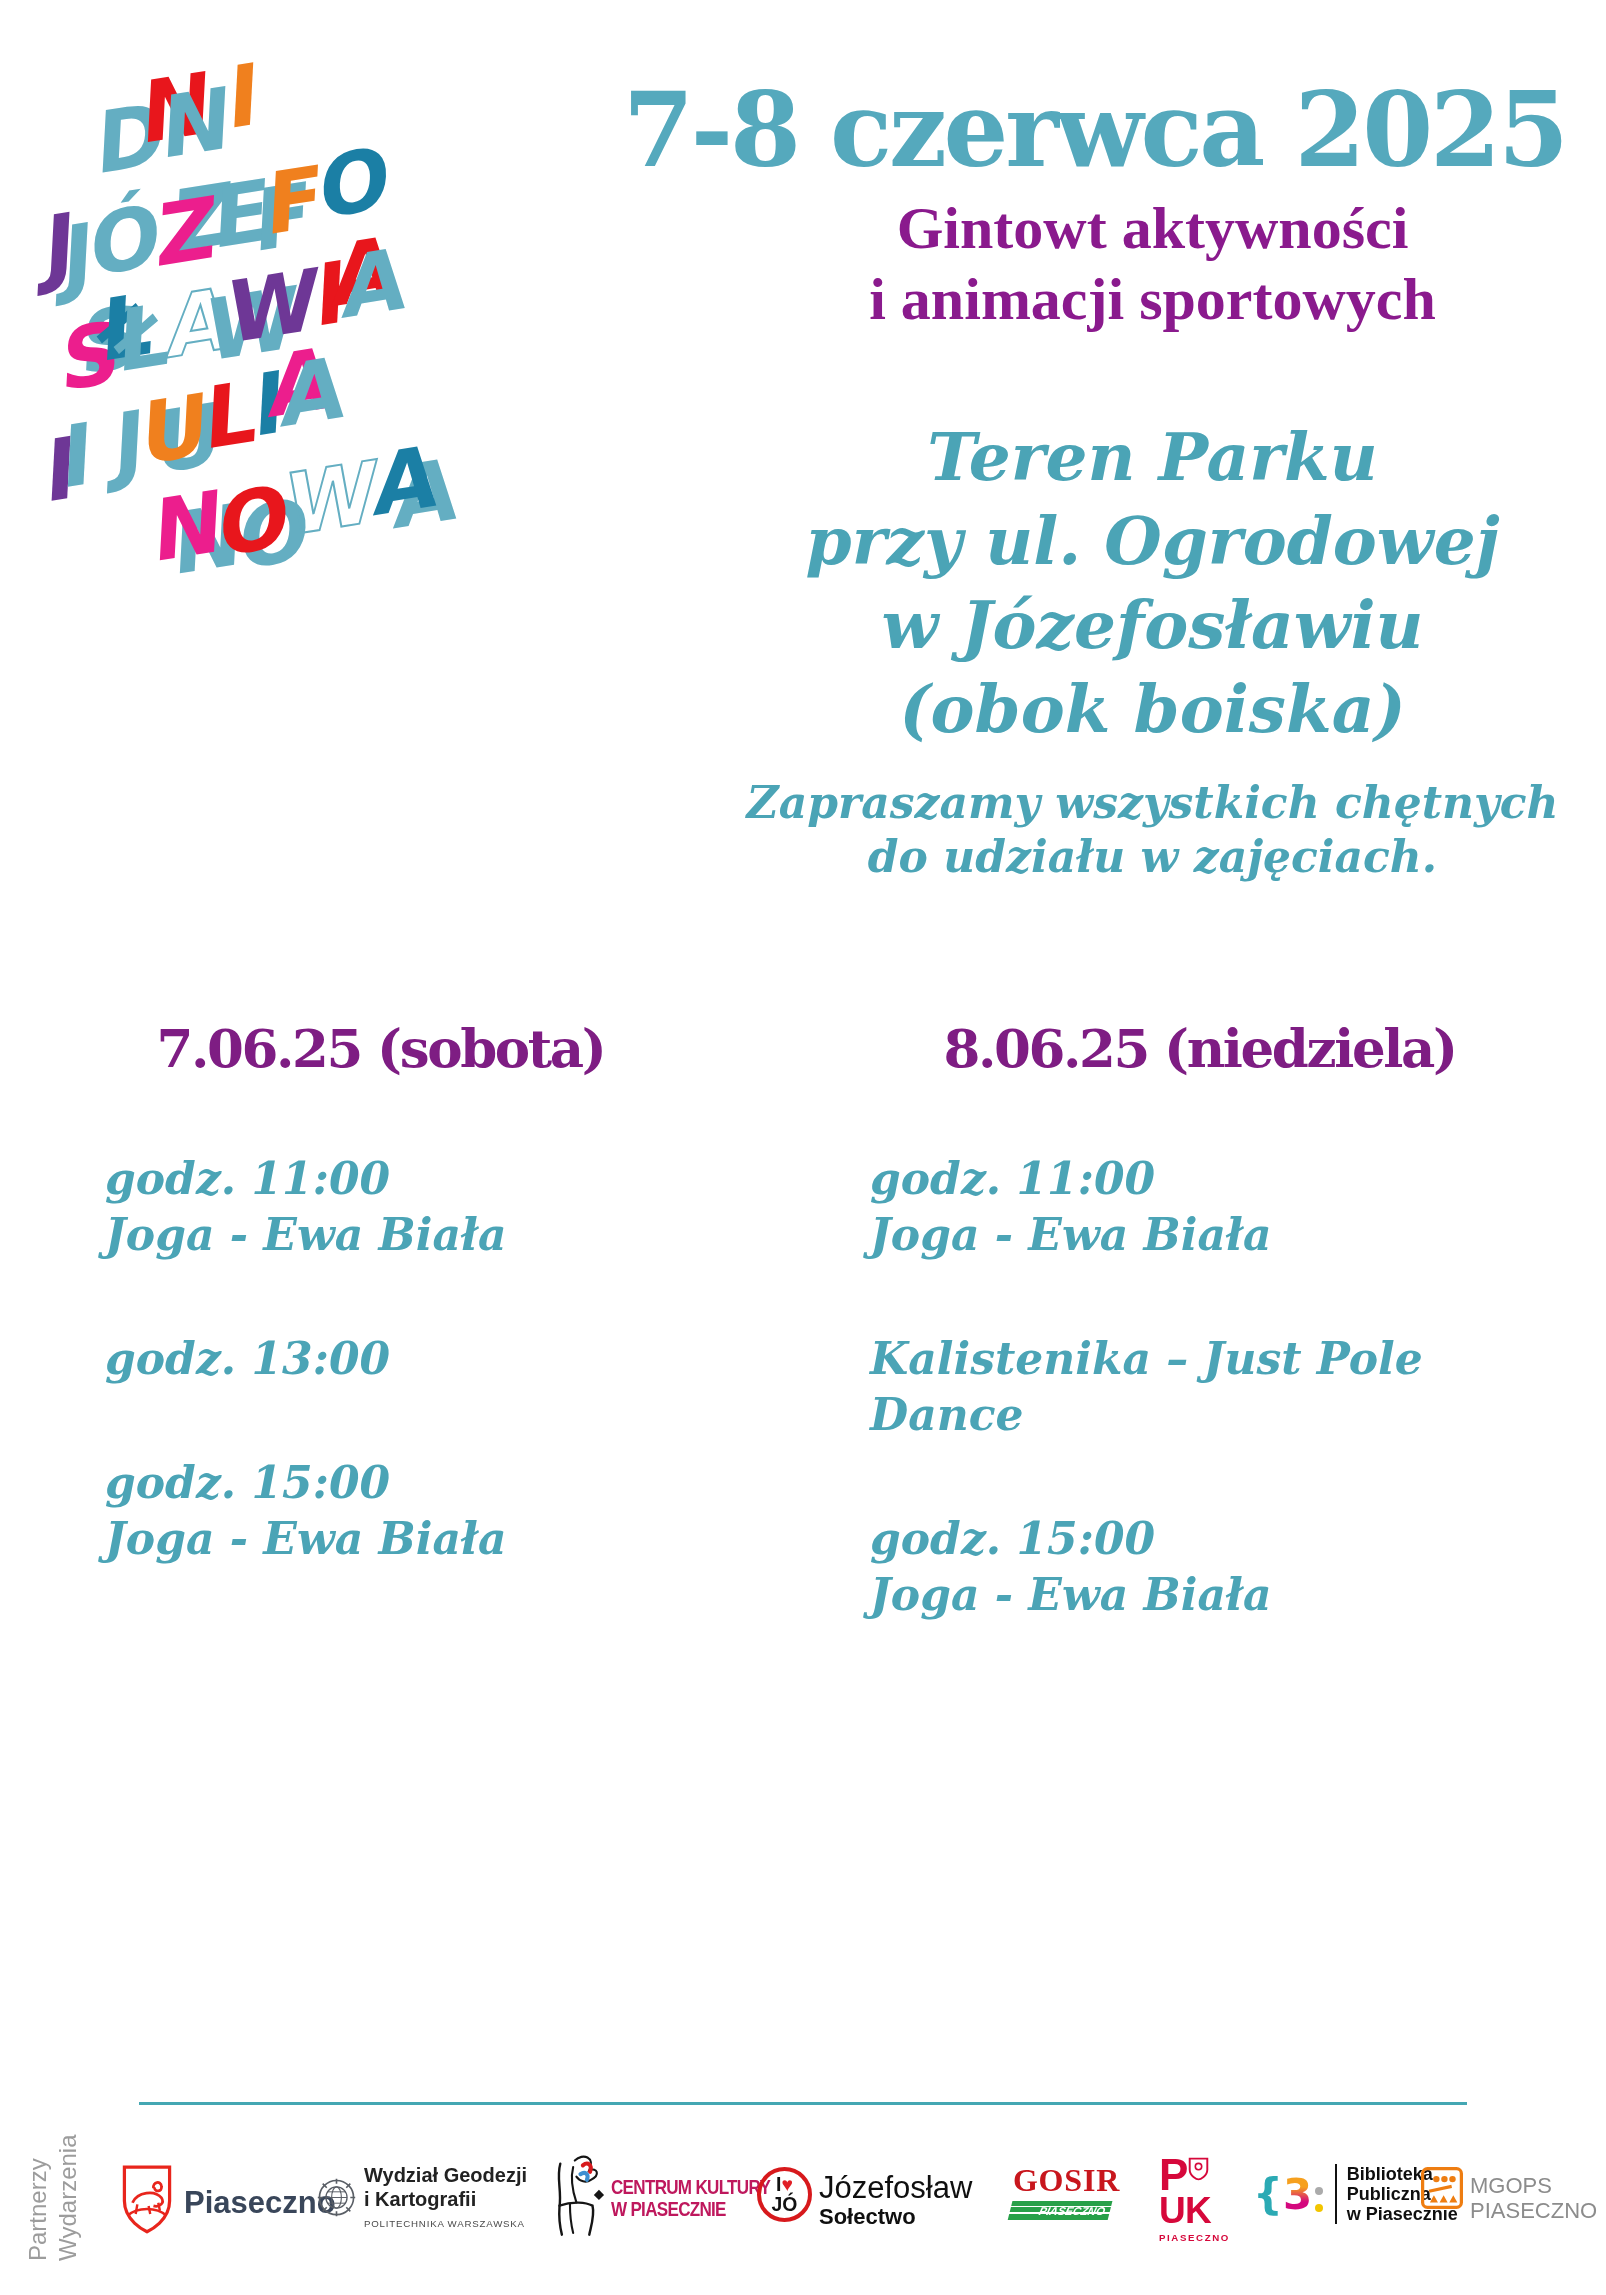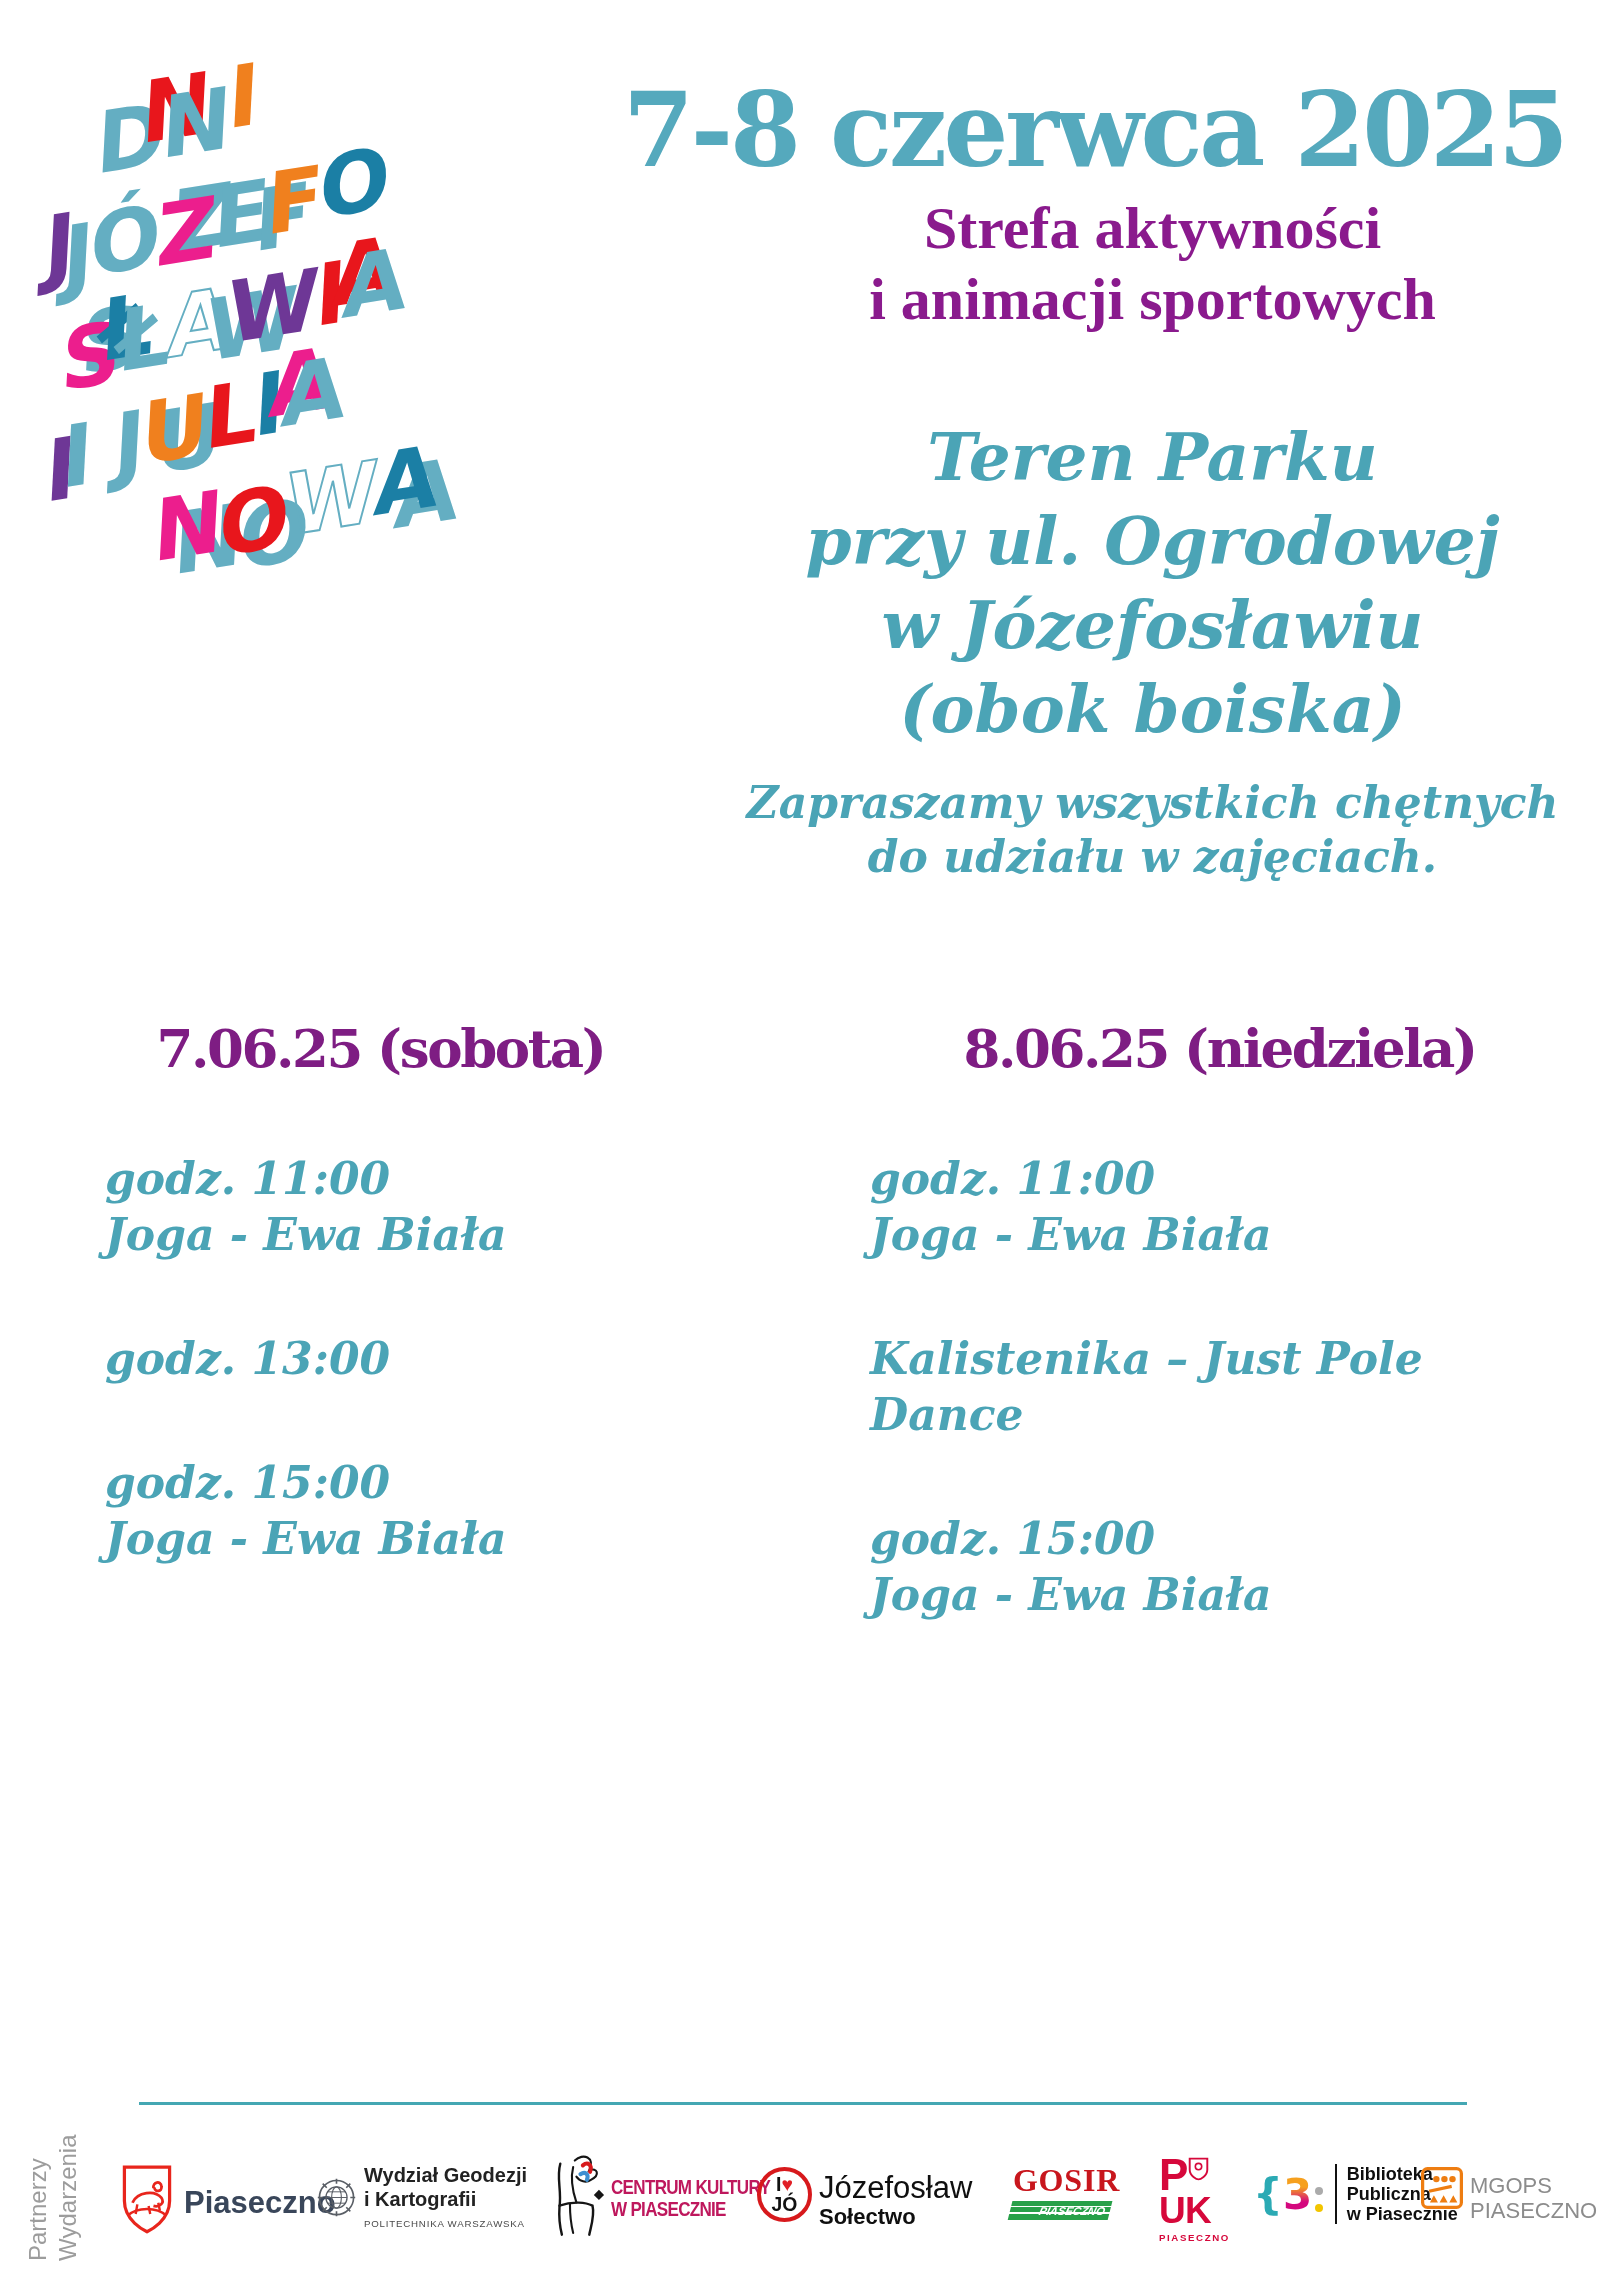--- a/index.html
+++ b/index.html
@@ -41,21 +41,21 @@
     font-family:"DejaVu Serif", serif; font-style:italic; font-weight:bold;
     font-size:44px; line-height:54px; color:#4BA4B6;
   }
   
   .day-header{
     position:absolute; top:1017px; text-align:center;
     font-family:"DejaVu Serif", serif; font-weight:bold;
     font-size:53px; letter-spacing:-2.4px; color:#7E1D83; white-space:nowrap;
   }
   .day-header.sat{ left:105px; width:551px; }
-  .day-header.sun{ left:944px; width:551px; }
+  .day-header.sun{ left:924px; width:551px; }
   .schedule-col{
     position:absolute; top:1151px;
     font-family:"DejaVu Serif", serif; font-style:italic; font-weight:bold;
     font-size:44px; line-height:56px; color:#4BA4B6;
   }
   .schedule-col.sat{ left:105px; width:664px; }
   .schedule-col.sun{ left:870px; width:713px; }
   .schedule-item{ margin-bottom:68px; }
   
   .divider{
@@ -121,21 +121,21 @@
 <div class="logo-block">
     <div class="logo-line" style="margin-left: 81px;"><span style="color: rgb(100, 174, 194);">D</span><span style="color: rgb(100, 174, 194); text-shadow: rgb(232, 22, 28) -21px -18px 0px; top: -4.9px;">N</span><span style="color: rgb(240, 128, 30); top: -24px;">I</span></div>
     <div class="logo-line" style="margin-left: 32px;"><span style="color: rgb(100, 174, 194); text-shadow: rgb(110, 55, 150) -19.4px -13px 0px; top: 9.7px;">J</span><span style="color: rgb(100, 174, 194); top: 1.6px;">Ó</span><span style="color: rgb(236, 30, 141); text-shadow: rgb(100, 174, 194) 16px -11.3px 0px; top: 3.2px;">Z</span><span style="color: rgb(100, 174, 194); top: -6.5px;">E</span><span style="color: rgb(240, 128, 30); text-shadow: rgb(100, 174, 194) -11.3px 14.6px 0px; top: -11.3px;">F</span><span style="color: rgb(27, 127, 165); top: -19.4px;">O</span></div>
     <div class="logo-line" style="margin-left: 14.6px;"><span style="color: rgb(236, 30, 141); text-shadow: rgb(100, 174, 194) 19.4px -13px 0px; top: 13px;">S</span><span style="color: rgb(100, 174, 194); text-shadow: rgb(27, 127, 165) -18px -13px 0px; top: 3.2px;">Ł</span><span class="logo-outline" style="top: -3.2px;">A</span><span style="color: rgb(110, 55, 150); text-shadow: rgb(100, 174, 194) -21px 14.6px 0px; top: -8px;">W</span><span style="color: rgb(232, 22, 28); top: -11.3px;">I</span><span style="color: rgb(100, 174, 194); text-shadow: rgb(232, 22, 28) -11.3px -13px 0px; top: -14.6px;">A</span></div>
     <div class="logo-line" style="margin-left: 0px;"><span style="color: rgb(100, 174, 194); text-shadow: rgb(110, 55, 150) -16px 11.3px 0px; top: 11.3px;">I</span><span> </span><span style="color: rgb(100, 174, 194); top: 6.5px;">J</span><span style="color: rgb(240, 128, 30); text-shadow: rgb(100, 174, 194) 14.6px 11.3px 0px;">U</span><span style="color: rgb(232, 22, 28); top: -4.9px;">L</span><span style="color: rgb(27, 127, 165); top: -9.7px;">I</span><span style="color: rgb(100, 174, 194); text-shadow: rgb(236, 30, 141) -13px -11.3px 0px; top: -14.6px;">A</span></div>
     <div class="logo-line" style="margin-left: 77px;"><span style="color: rgb(236, 30, 141); text-shadow: rgb(100, 174, 194) 21px 16px 0px;">N</span><span style="color: rgb(232, 22, 28); text-shadow: rgb(100, 174, 194) 21px 16px 0px; top: 4.9px;">O</span><span class="logo-outline" style="top: -4.9px;">W</span><span style="color: rgb(27, 127, 165); text-shadow: rgb(100, 174, 194) 21px 16px 0px; top: -11.3px;">A</span></div>
   </div>
 
 <div class="date-title">7-8 czerwca 2025</div>
 <div class="subtitle">
-  <div>Strefa aktywności</div>
+  <div>Gintowt aktywności</div>
   <div>i animacji sportowych</div>
 </div>
 
 <div class="venue">
   <div>Teren Parku</div>
   <div>przy ul. Ogrodowej</div>
   <div>w Józefosławiu</div>
   <div>(obok boiska)</div>
 </div>
 

